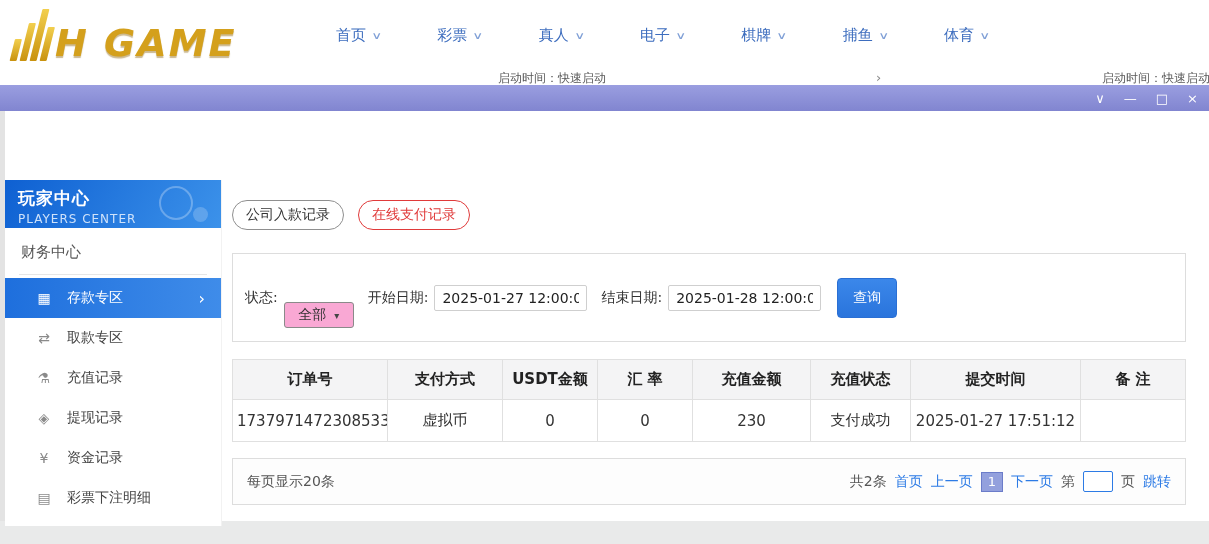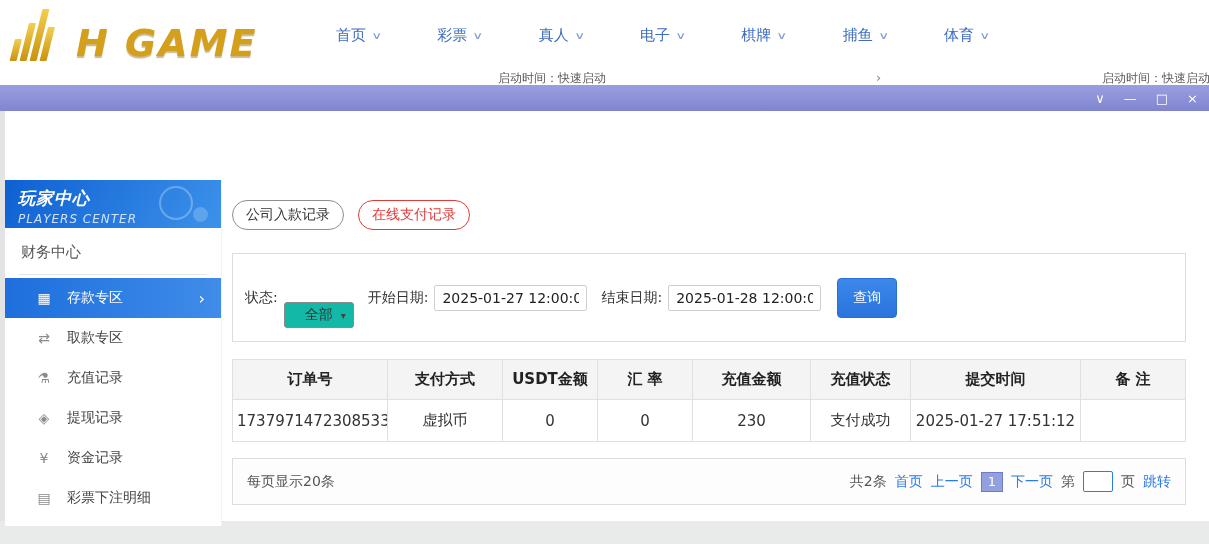--- a/index.html
+++ b/index.html
@@ -3,21 +3,21 @@
 <meta charset="utf-8">
 <style>
   * { box-sizing: border-box; margin: 0; padding: 0; }
   html,body { width:1209px; height:544px; }
   body {
     position: relative; overflow: hidden; background:#fff;
     font-family: "DejaVu Sans", "Liberation Sans", sans-serif; color:#333;
   }
   
   .topbar { position:absolute; top:0; left:0; width:100%; height:70px; background:#fff; display:flex; align-items:center; z-index:2; }
-  .logo { display:flex; align-items:flex-end; gap:23px; margin-left:16px; width:268px; cursor:pointer; }
+  .logo { display:flex; align-items:flex-end; gap:2px; margin-left:16px; width:268px; cursor:pointer; }
   .bars { display:flex; align-items:flex-end; gap:3px; transform:skewX(-14deg); }
   .bars i { display:block; width:7px; background:linear-gradient(180deg,#f2cf4e,#c9920e); border-radius:1px; }
   .b1{height:22px} .b2{height:38px} .b3{height:52px} .b4{height:34px}
   .logo-text { font-size:38px; font-weight:bold; font-style:italic; letter-spacing:2px; color:#d4a01c;
                text-shadow:0 2px 1px rgba(140,100,10,.45); line-height:.95; }
   .mainnav { display:flex; gap:57px; margin-left:52px; }
   .nav-item { display:flex; align-items:center; gap:7px; color:#3d6dbe; font-size:15px; cursor:pointer; text-decoration:none; white-space:nowrap; }
   .nav-item .chev { font-size:10px; color:#7f9fd6; transform:scaleX(1.5); }
 
   
@@ -31,21 +31,21 @@
   .win-controls { display:flex; align-items:center; gap:19px; padding-right:11px; color:#fff; }
   .win-controls span { font-size:13px; line-height:1; cursor:pointer; }
 
   
   .modal-body { position:absolute; top:111px; left:0; width:100%; bottom:0; background:#fff; z-index:2; }
   .left-edge { position:absolute; top:111px; left:0; width:5px; bottom:0; background:#e3e3e3; z-index:4; }
   .bottom-strip { position:absolute; left:0; bottom:0; width:100%; height:23px; background:#e9eaea; z-index:4; }
 
   
   .sidebar { position:absolute; left:5px; top:180px; width:217px; background:#fff; z-index:5; border-right:1px solid #f2f2f2; padding-bottom:8px; }
-  .sb-header { position:relative; height:48px; background:linear-gradient(120deg,#0e60d2,#3c92ea); color:#fff; padding:7px 0 0 13px; overflow:hidden;font-style:italic; }
+  .sb-header { position:relative; height:48px; background:linear-gradient(120deg,#0e60d2,#3c92ea); color:#fff; padding:7px 0 0 13px; overflow:hidden; }
   .sb-title { font-size:17px; font-weight:bold; letter-spacing:1px; }
   .sb-sub { font-size:12px; letter-spacing:1px; color:#cfe2fa; margin-top:2px; }
   .deco { position:absolute; border:2px solid rgba(255,255,255,.28); border-radius:50%; }
   .c1 { width:34px; height:34px; right:28px; top:6px; }
   .c2 { width:15px; height:15px; right:13px; top:27px; background:rgba(255,255,255,.2); border:none; }
   .sb-section { margin:0 14px; padding:15px 2px 12px; font-size:15px; color:#555; border-bottom:1px solid #e6e6e6; }
   .sb-menu { margin-top:3px; }
   .sb-item { position:relative; height:40px; display:flex; align-items:center; padding-left:30px; gap:14px; font-size:14px; color:#444; cursor:pointer; }
   .sb-icon { width:18px; text-align:center; font-size:14px; color:#8a8a8a; }
   .sb-item.active { background:linear-gradient(90deg,#1e6fdd,#3f8ce9); color:#fff; }
@@ -54,21 +54,21 @@
 
   
   .content { position:absolute; left:232px; top:186px; right:23px; z-index:5; }
   .tabs { display:flex; gap:14px;margin-top:14px; }
   .tab { background:#fff; border:1px solid #8f8f8f; border-radius:15px; padding:5px 13px; font-size:14px; color:#333; cursor:pointer; font-family:inherit; }
   .tab.red { border-color:#e03a3a; color:#e03a3a; }
 
   .filterbar { margin-top:23px; border:1px solid #ddd; background:#fff; padding:13px 12px; display:flex; align-items:center; font-size:14px; color:#333; }
   .flabel { margin-right:6px; white-space:nowrap; }
   .ml { margin-left:14px; }
-  .fselect { display:flex; align-items:center; justify-content:flex-end; border:1px solid #8a8a8a; border-radius:3px; padding:3px 7px; width:70px; cursor:pointer; background:#14b8a6;margin-top:35px; }
+  .fselect { display:flex; align-items:center; justify-content:center; border:1px solid #8a8a8a; border-radius:3px; padding:3px 7px; width:70px; cursor:pointer; background:#f9a8d4;margin-top:35px; }
   .sel-arrow { font-size:10px; color:#444; margin-left:8px; }
   .finput { border:1px solid #cfcfcf; border-radius:2px; padding:4px 7px; font-size:14px; width:153px; color:#222; font-family:inherit; }
   .search-btn { margin-left:16px; background:linear-gradient(180deg,#3b87ea,#2a74dc); color:#fff; border:1px solid #2a6fd4;
                 border-radius:4px; padding:10px 15px; font-size:14px; cursor:pointer; font-family:inherit; }
 
   .records { margin-top:17px; width:100%; border-collapse:collapse; font-size:15px; table-layout:fixed; }
   .records th, .records td { border:1px solid #e0e0e0; text-align:center; overflow:hidden; }
   .records th { background:#f4f4f5; font-weight:bold; color:#222; padding:10px 4px; }
   .records td { color:#333; padding:11px 4px; background:#fff; }
 

